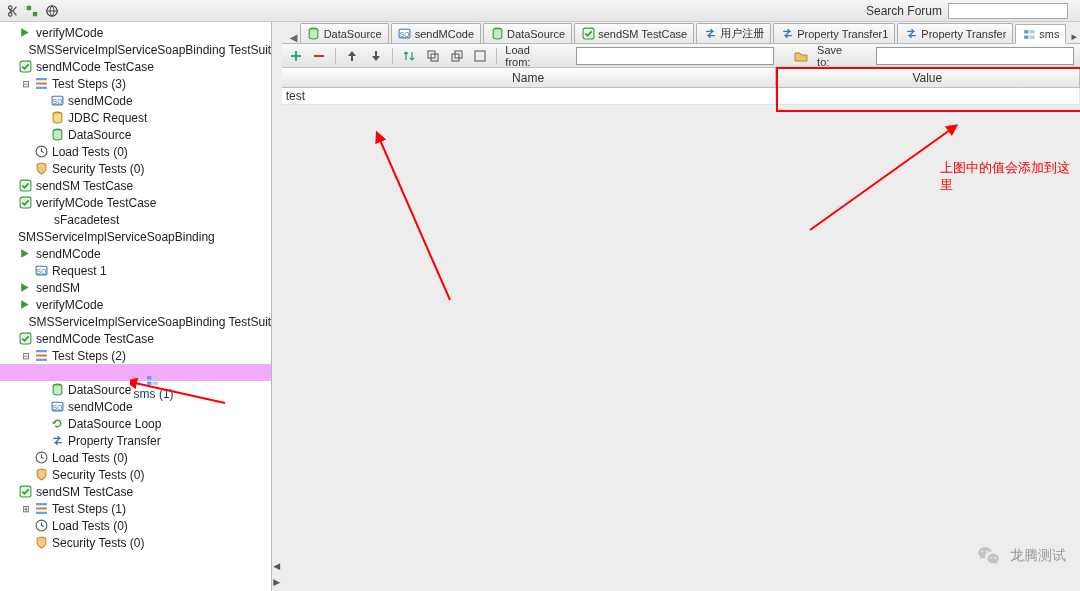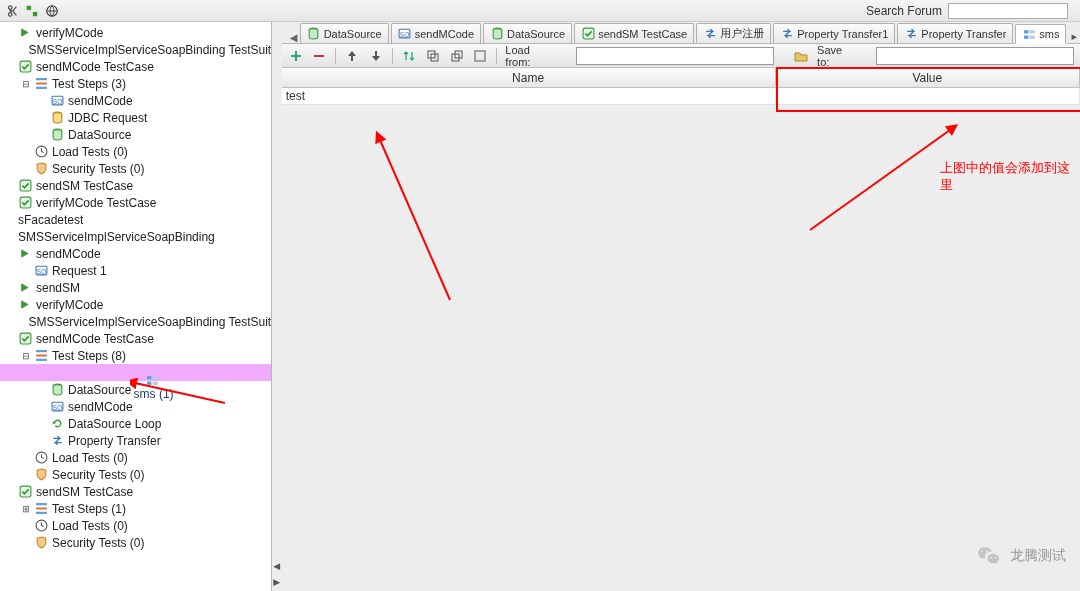--- a/index.html
+++ b/index.html
@@ -364,21 +364,21 @@
           <div class="node" style="padding-left: 4px; text-align: right;">
             <span class="toggle">&nbsp;</span>
             <span class="nicon">
               <svg width="13" height="13" viewBox="0 0 12 12">
                 <rect x="1" y="1" width="10" height="10" rx="2" fill="#e8f8e8" stroke="#3a9a3a"></rect>
                 <path d="M3 6l2 2 4-4" stroke="#3a9a3a" fill="none" stroke-width="1.6"></path>
               </svg>
             </span>
             <span class="label">verifyMCode TestCase</span>
           </div>
-          <div class="node" style="padding-left: 4px;">
+          <div class="node" style="padding-left: 4px; gap: 36px;">
             <span class="toggle">&nbsp;</span>
             <span class="label">sFacadetest</span>
           </div>
           <div class="node" style="padding-left: 4px;">
             <span class="toggle">&nbsp;</span>
             <span class="label">SMSServiceImplServiceSoapBinding</span>
           </div>
           <div class="node" style="padding-left: 4px;">
             <span class="toggle">&nbsp;</span>
             <span class="nicon">
@@ -433,21 +433,21 @@
           </div>
           <div class="node" style="padding-left: 20px;">
             <span class="toggle">⊟</span>
             <span class="nicon">
               <svg width="13" height="13" viewBox="0 0 12 12">
                 <rect x="1" y="1" width="10" height="2" fill="#5aa0e0"></rect>
                 <rect x="1" y="5" width="10" height="2" fill="#e07a3a"></rect>
                 <rect x="1" y="9" width="10" height="2" fill="#5aa0e0"></rect>
               </svg>
             </span>
-            <span class="label">Test Steps (8)</span>
+            <span class="label">Test Steps (2)</span>
           </div>
           <div class="node selected" style="padding-left: 36px;">
             <span class="toggle">&nbsp;</span>
             <span class="nicon">
               <svg width="13" height="13" viewBox="0 0 12 12">
                 <rect x="1" y="2" width="4" height="3" fill="#5aa0e0"></rect>
                 <rect x="6" y="2" width="5" height="3" fill="#bcd"></rect>
                 <rect x="1" y="7" width="4" height="3" fill="#5aa0e0"></rect>
                 <rect x="6" y="7" width="5" height="3" fill="#bcd"></rect>
               </svg>

